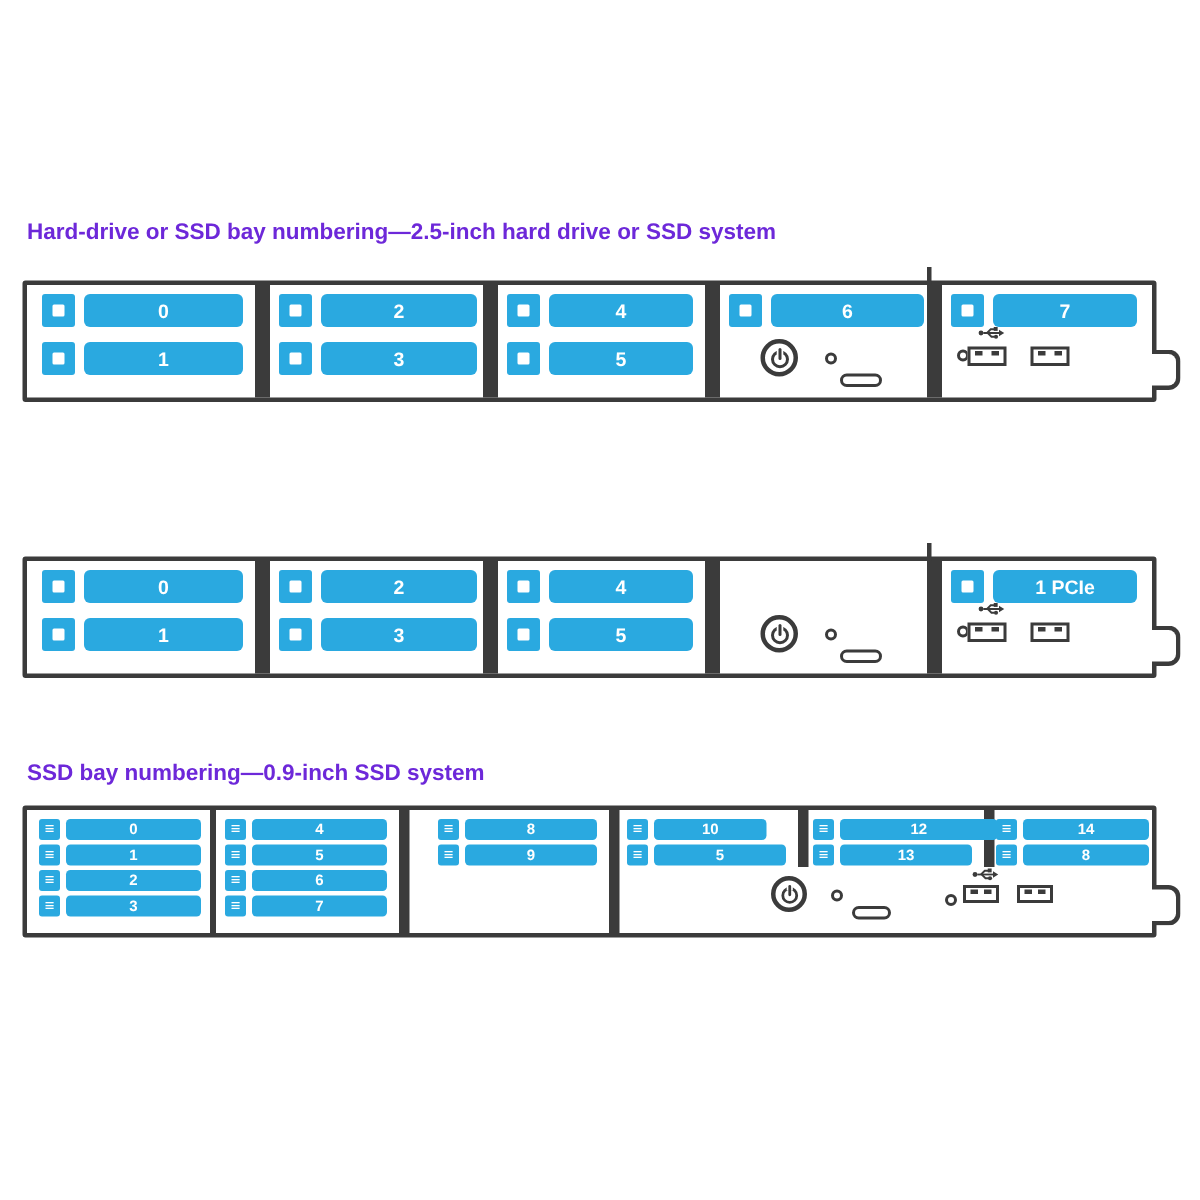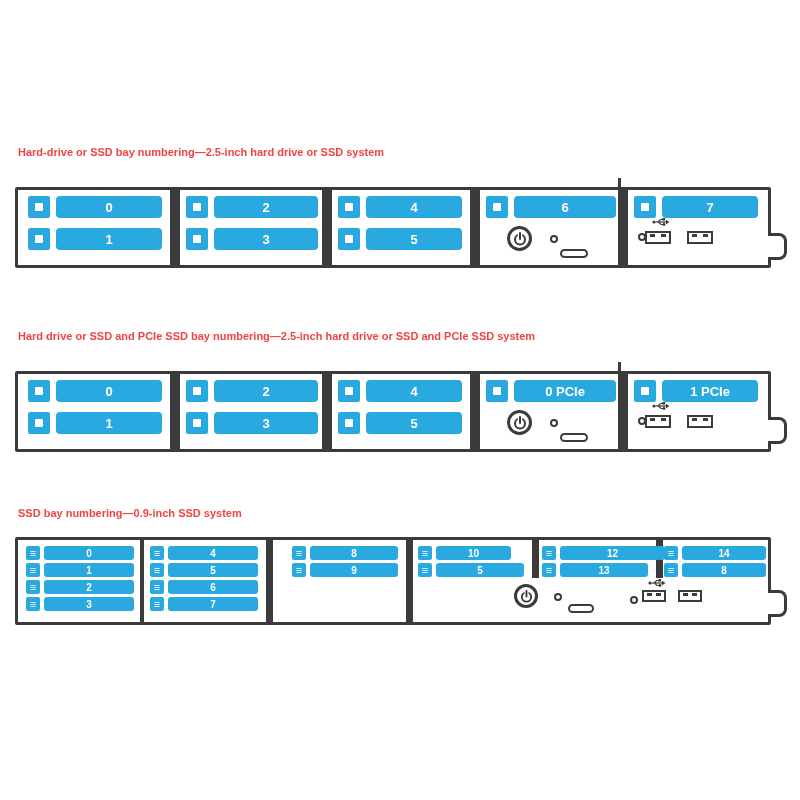--- a/index.html
+++ b/index.html
@@ -1,21 +1,21 @@
 <!DOCTYPE html>
 <html><head>
 <meta charset="utf-8">
 <style>
   :root{ --dk:#3b3b3b; --cy:#2aa9e0; }
   *{ box-sizing:border-box; margin:0; padding:0; }
   html,body{ background:#ffffff; }
   body{ width:800px; height:800px; font-family:"Liberation Sans",sans-serif; }
   .page{ position:relative; width:800px; height:800px; background:#fff; overflow:hidden; }
 
-  .heading{ position:absolute; left:18px; font-size:11px; font-weight:bold; color:#ef4444; white-space:nowrap; }
+  .heading{ position:absolute; left:18px; font-size:15px; font-weight:bold; color:#6d28d9; white-space:nowrap; }
 
   .chassis{ position:absolute; left:15px; width:756px; border:3px solid var(--dk); border-radius:2px; background:#fff; }
   .p1{ top:187px; height:81px; }
   .p2{ top:371px; height:81px; }
   .p3{ top:537px; height:88px; }
 
   .vbar{ position:absolute; top:0; bottom:0; background:var(--dk); }
   .vbar.half{ bottom:auto; height:38px; }
 
   .row{ position:absolute; display:flex; align-items:center; gap:6px; }
@@ -106,21 +106,20 @@
       <path d="M6 5 L8.5 2.5 L11 2.5" stroke="#3b3b3b" stroke-width="1.2" fill="none"></path>
       <rect x="10.5" y="1" width="2.6" height="2.6" fill="#3b3b3b"></rect>
       <path d="M6.5 5 L9 7.5 L11 7.5" stroke="#3b3b3b" stroke-width="1.2" fill="none"></path>
       <circle cx="12" cy="7.5" r="1.4" fill="#3b3b3b"></circle>
     </svg>
     <span class="usb-port" style="left:627px;top:41px;width:26px;height:13px"></span>
     <span class="usb-port" style="left:669px;top:41px;width:26px;height:13px"></span>
     <div class="rtab"></div>
   </div>
 
-  <div class="heading" style="top:330px">Hard drive or SSD and PCIe SSD bay numbering—2.5-inch hard drive or SSD and PCIe SSD system</div>
 
   <div class="chassis p2">
     <div class="vbar" style="left:152px;width:10px"></div>
     <div class="vbar" style="left:304px;width:10px"></div>
     <div class="vbar" style="left:452px;width:10px"></div>
     <div class="vbar" style="left:600px;width:10px"></div>
     <div class="notch" style="left:600px"></div>
 
     <div class="row" style="left:10px;top:6px">
       <span class="latch"></span>
@@ -138,24 +137,20 @@
       <span class="latch"></span>
       <span class="bay" style="width:104px">3</span>
     </div>
     <div class="row" style="left:320px;top:6px">
       <span class="latch"></span>
       <span class="bay" style="width:96px">4</span>
     </div>
     <div class="row" style="left:320px;top:38px">
       <span class="latch"></span>
       <span class="bay" style="width:96px">5</span>
-    </div>
-    <div class="row" style="left:468px;top:6px">
-      <span class="latch"></span>
-      <span class="bay" style="width:102px">0 PCIe</span>
     </div>
     <div class="row" style="left:616px;top:6px">
       <span class="latch"></span>
       <span class="bay" style="width:96px">1 PCIe</span>
     </div>
 
     <div class="power" style="left:489px;top:36px;width:25px;height:25px">
       <svg width="14" height="14" viewBox="0 0 14 14">
         <circle cx="7" cy="7.5" r="5" fill="none" stroke="#3b3b3b" stroke-width="2"></circle>
         <rect x="4.8" y="0" width="4.4" height="4" fill="#ffffff"></rect>

